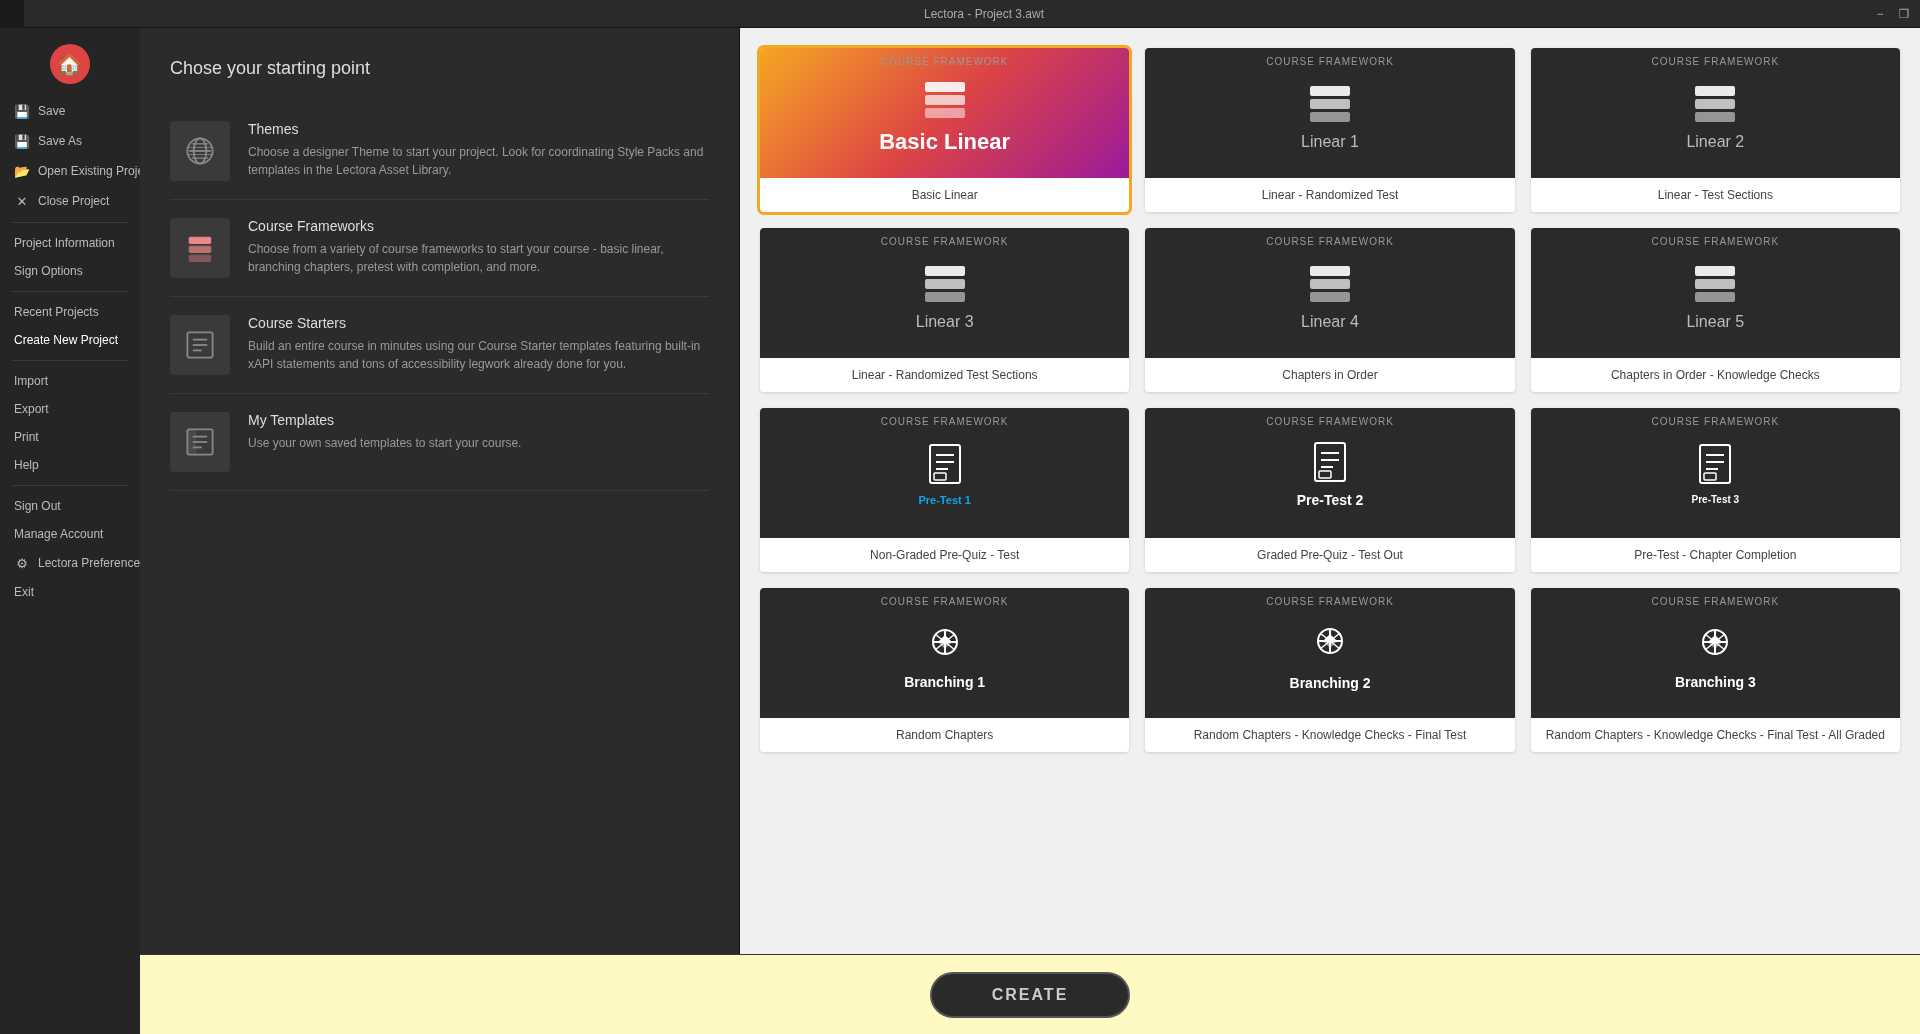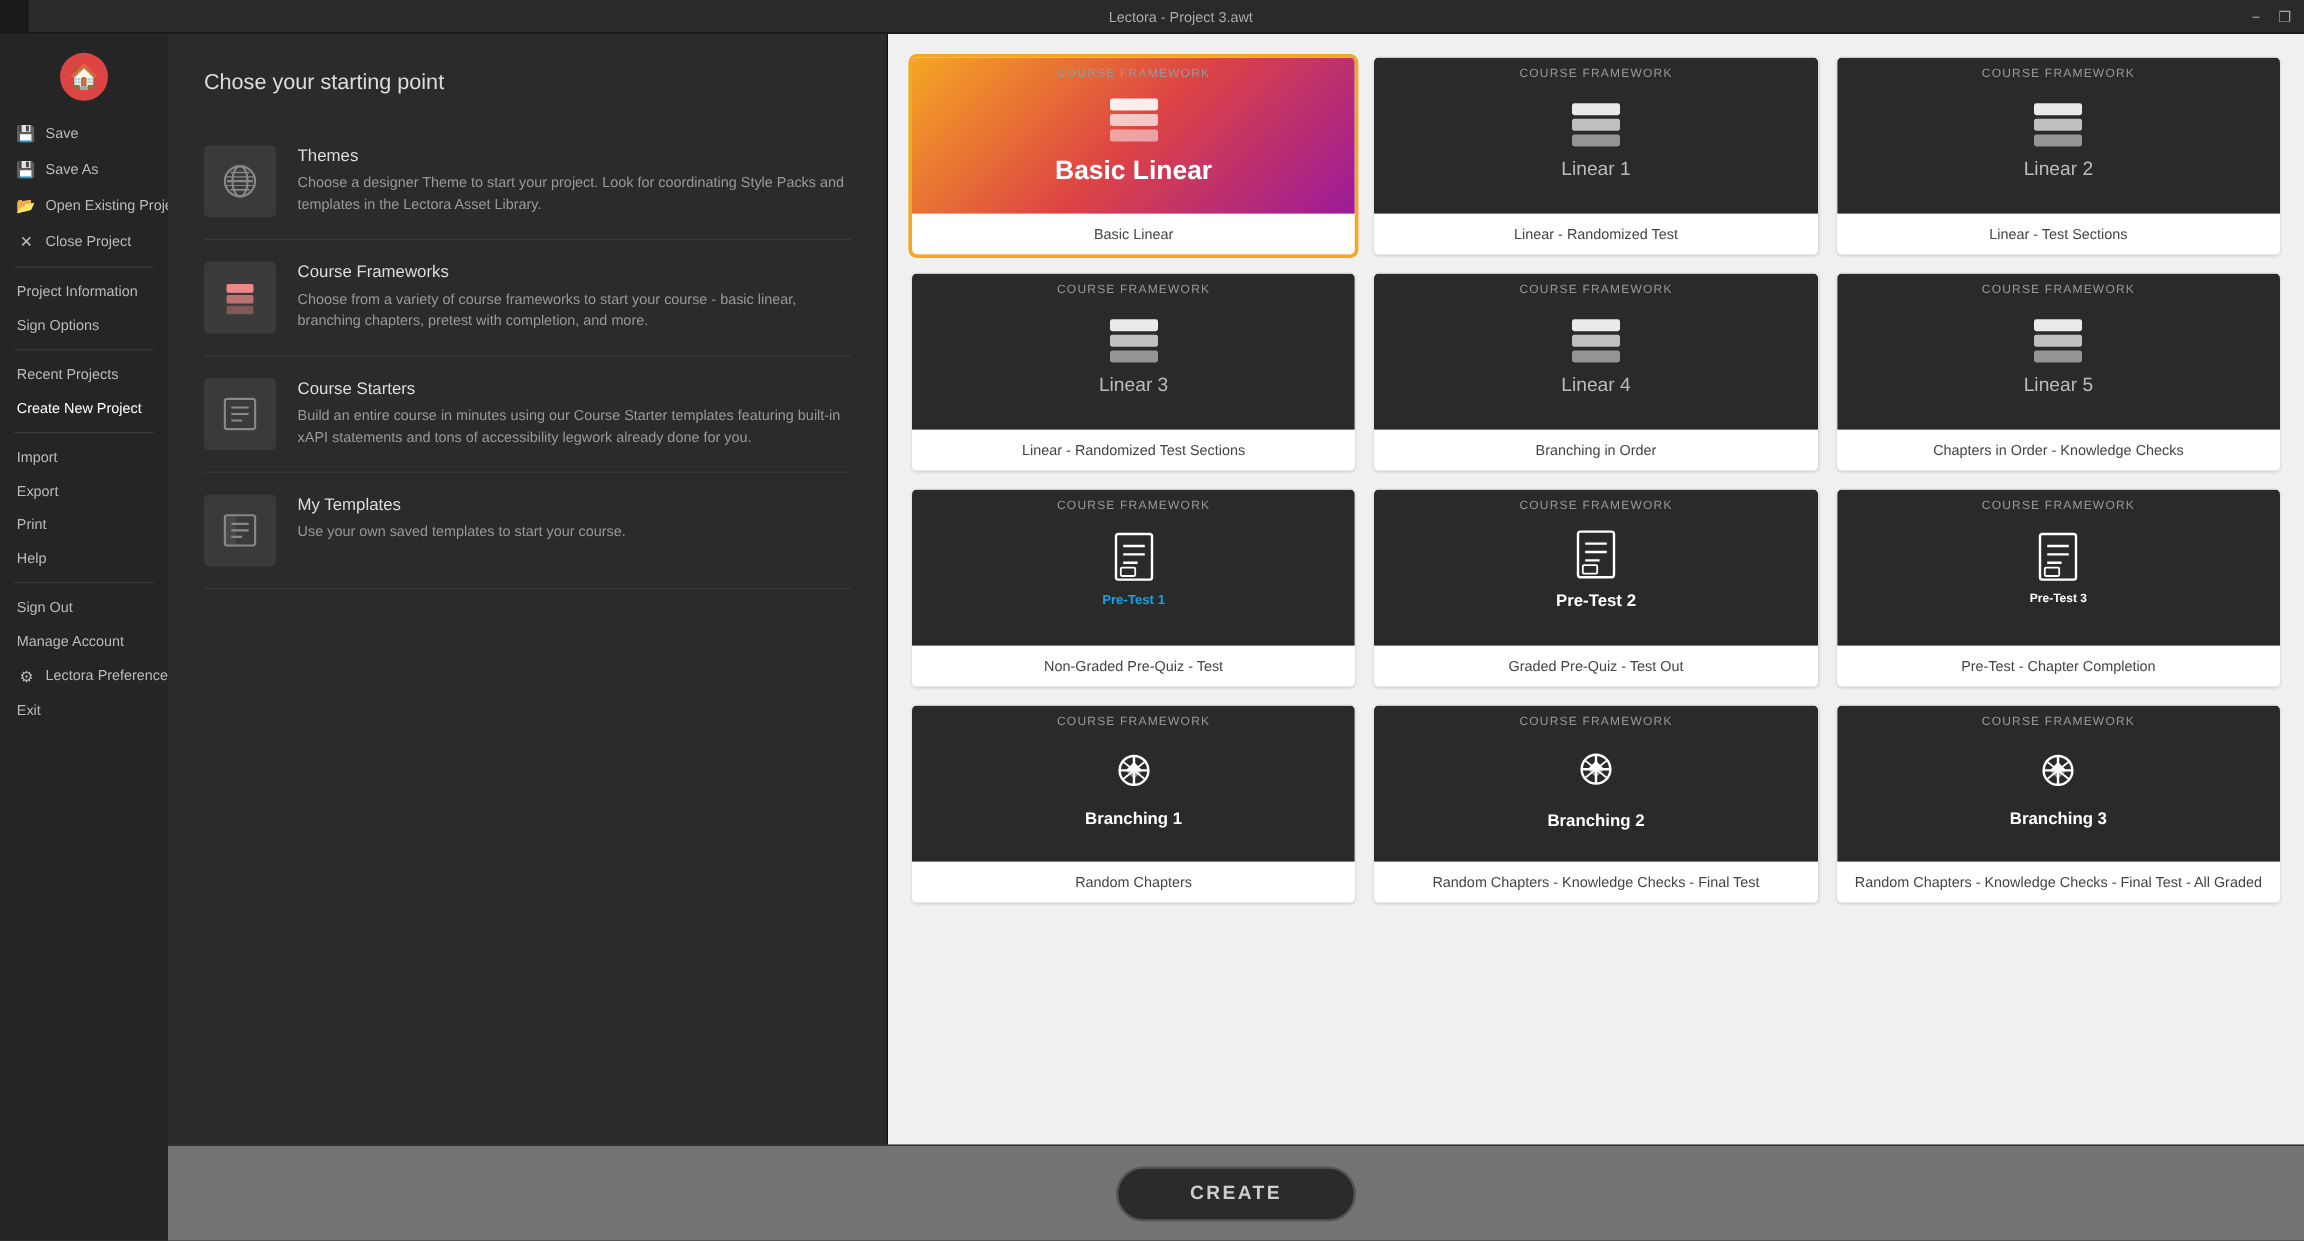--- a/index.html
+++ b/index.html
@@ -219,21 +219,21 @@
       text-align: center;
       background: #fff;
     }
 
     
     .bottom-bar {
       height: 80px;
       display: flex;
       align-items: center;
       justify-content: center;
-      background: #737373;
+      background: #fef9c3;
       border-top: 1px solid #333;
     }
     .create-btn {
       background: #2a2a2a;
       color: #ccc;
       border: 2px solid #555;
       border-radius: 25px;
       padding: 12px 60px;
       font-size: 16px;
       font-weight: bold;
@@ -474,21 +474,21 @@
               <div class="template-icon">
                 <svg viewBox="0 0 50 40" fill="white">
                   <rect x="5" y="5" width="40" height="10" rx="2" fill="rgba(255,255,255,0.9)"></rect>
                   <rect x="5" y="18" width="40" height="10" rx="2" fill="rgba(255,255,255,0.7)"></rect>
                   <rect x="5" y="31" width="40" height="10" rx="2" fill="rgba(255,255,255,0.5)"></rect>
                 </svg>
                 <span style="color:#bbb;font-size:16px;margin-top:4px;">Linear 4</span>
               </div>
             </div>
             <div class="template-card-footer">
-              <span>Branching in Order</span>
+              <span>Chapters in Order</span>
             </div>
           </div>
 
           <div class="template-card">
             <div class="template-card-img">
               <span class="template-label">Course Framework</span>
               <div class="template-icon">
                 <svg viewBox="0 0 50 40" fill="white">
                   <rect x="5" y="5" width="40" height="10" rx="2" fill="rgba(255,255,255,0.9)"></rect>
                   <rect x="5" y="18" width="40" height="10" rx="2" fill="rgba(255,255,255,0.7)"></rect>

